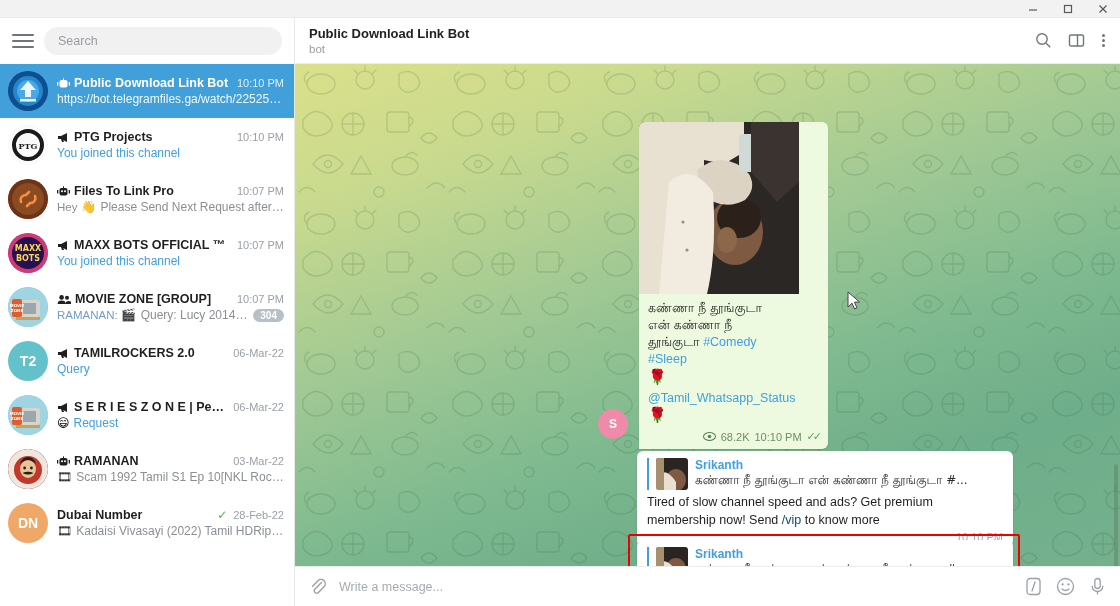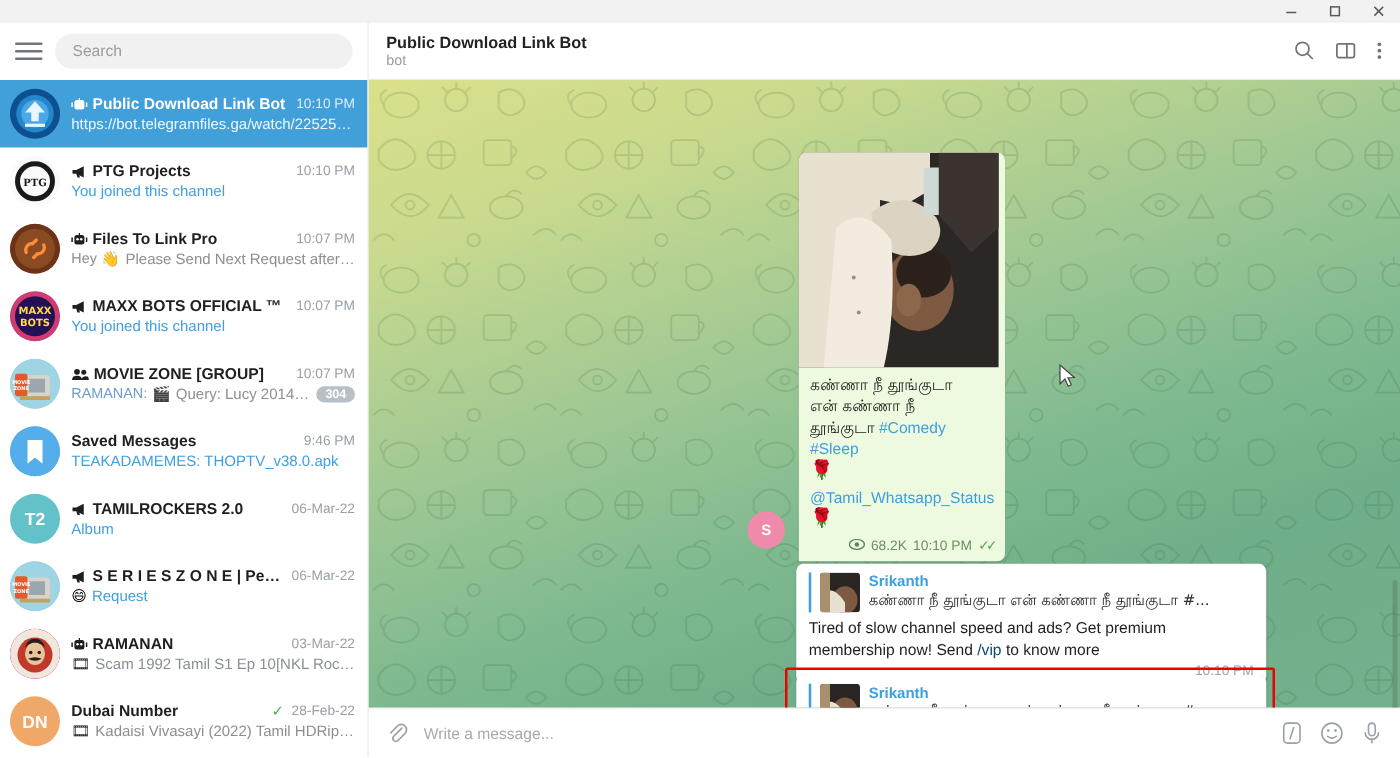--- a/index.html
+++ b/index.html
@@ -96,21 +96,21 @@
     background:
       linear-gradient(160deg, #dbe08a 0%, #c9da8e 18%, #9fc894 42%, #7eb98f 62%, #6fae8a 78%, #74b08d 100%);
   }
   .doodles { position: absolute; inset: 0; opacity: 0.17; }
   .msgs { position: absolute; inset: 0; padding: 0 0 0 0; }
 
   
   .media-wrap { position: absolute; left: 344px; top: 58px; width: 160px; }
   .media-bubble {
     background: #eefadf; border-radius: 6px 6px 6px 0; overflow: hidden;
-    box-shadow: 0 1px 1px rgba(0,0,0,0.12); width: 165px;
+    box-shadow: 0 1px 1px rgba(0,0,0,0.12); width: 189px;
   }
   .photo { width: 160px; height: 172px; display: block; }
   .bubble-text { padding: 6px 9px 4px 9px; font-size: 12.5px; color: #1f1f1f; line-height: 1.35; }
   .ta { font-family: "DejaVu Sans", "Liberation Sans", sans-serif; }
   .hash { color: #3f9fe0; }
   .rose { font-size: 15px; line-height: 1.2; display: block; }
   .mention { color: #3f9fe0; display: block; margin-top: 4px; }
   .meta-row {
     display: flex; align-items: center; justify-content: flex-end; gap: 5px;
     padding: 2px 9px 6px 9px; font-size: 11px; color: #6d8f63;
@@ -342,51 +342,34 @@
               </div>
               <div class="chat-bot">
                 <span class="pfx sender">RAMANAN:</span>
                 <span class="icon-mini" style="font-size:12px;">🎬</span>
                 <span class="chat-msg">Query: Lucy 2014  I...</span>
                 <span class="badge">304</span>
               </div>
             </div>
           </div>
           <div class="chat-row">
-            <div class="avatar" style="background: rgb(74, 163, 224);">
-              <svg width="40" height="40" viewBox="0 0 40 40">
-                <circle cx="20" cy="20" r="20" fill="#54aeea"></circle>
-                <path d="M14 11 h12 v19 l-6 -5 l-6 5 z" fill="#ffffff"></path>
-              </svg>
-            </div>
-            <div class="chat-main">
-              <div class="chat-top">
-                <span class="chat-name">Saved Messages</span>
-                <span class="chat-time">9:46 PM</span>
-              </div>
-              <div class="chat-bot">
-                <span class="chat-msg link">TEAKADAMEMES: THOPTV_v38.0.apk</span>
-              </div>
-            </div>
-          </div>
-          <div class="chat-row">
             <div class="avatar" style="background: rgb(99, 194, 201);">T2</div>
             <div class="chat-main">
               <div class="chat-top">
                 <span class="icon-mini">
                   <svg width="13" height="11" viewBox="0 0 13 11">
                     <path d="M1 4 h3 L10 1 v9 L4 7 H1 z" fill="#1f1f1f"></path>
                     <path d="M4 7 l1 3 h2 l-1 -3" fill="#1f1f1f"></path>
                   </svg>
                 </span>
                 <span class="chat-name">TAMILROCKERS 2.0</span>
                 <span class="chat-time">06-Mar-22</span>
               </div>
               <div class="chat-bot">
-                <span class="chat-msg link">Album</span>
+                <span class="chat-msg link">Query</span>
               </div>
             </div>
           </div>
           <div class="chat-row">
             <div class="avatar" style="background: rgb(142, 197, 216);">
               <svg width="40" height="40" viewBox="0 0 40 40">
                 <circle cx="20" cy="20" r="20" fill="#9fd4e2"></circle>
                 <rect x="12" y="13" width="20" height="17" rx="3" fill="#d8d3cb"></rect>
                 <rect x="15" y="16" width="13" height="11" fill="#9aa8ad"></rect>
                 <rect x="4" y="12" width="10" height="18" rx="2" fill="#e35b2a"></rect>

